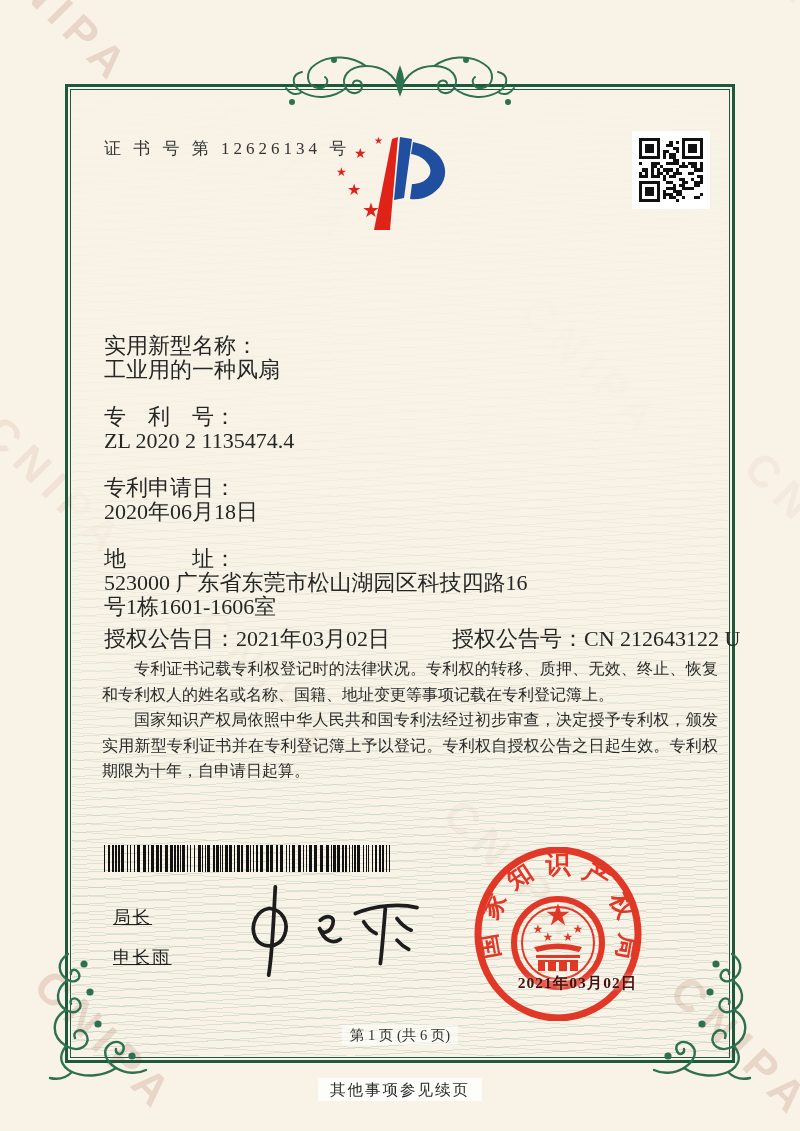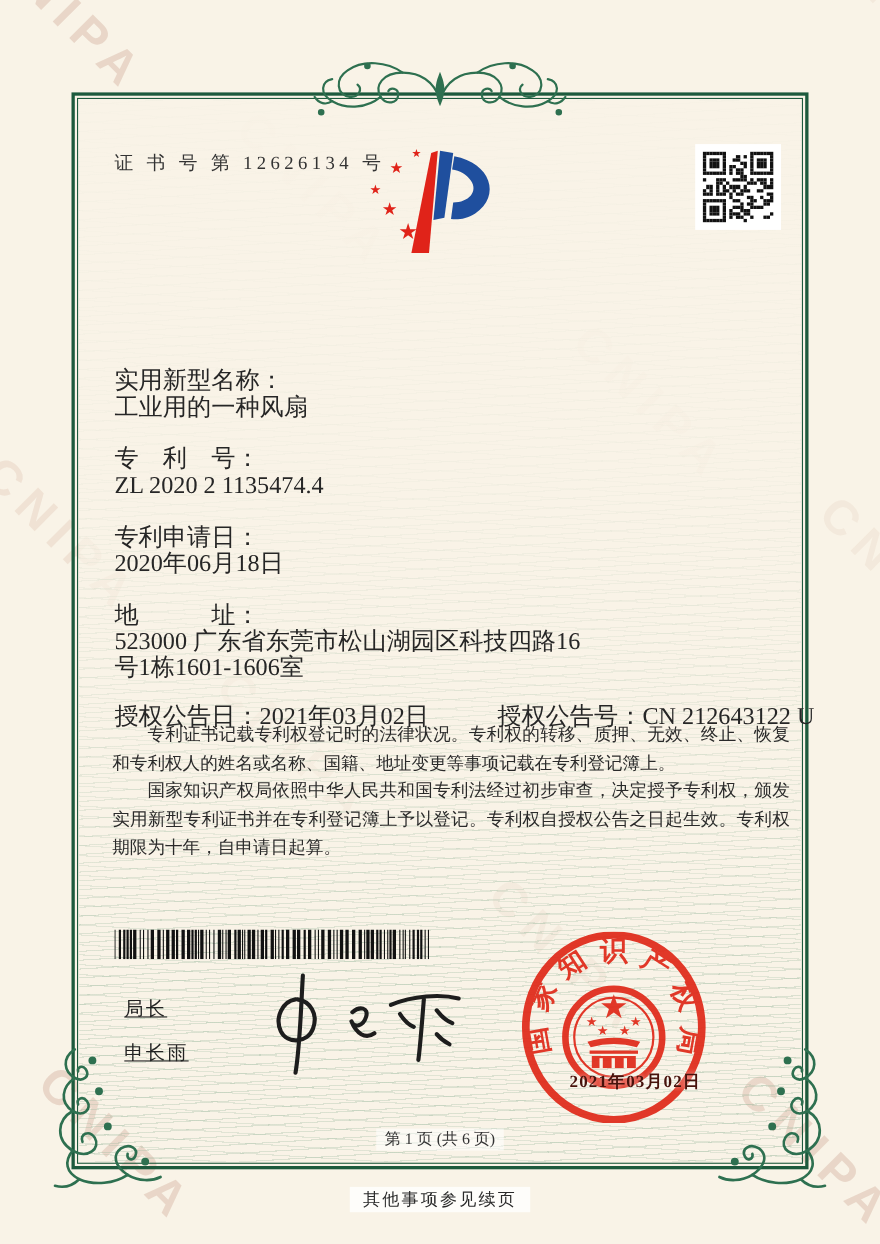--- a/index.html
+++ b/index.html
@@ -51,21 +51,21 @@
   .logo { position:absolute; left:334px; top:136px; }
   .logo-star { position:absolute; color:#e02319; line-height:1; font-family:"DejaVu Sans",sans-serif; }
   .title {
     position:absolute; left:0; top:243px; width:100%; text-align:center;
     font-size:39px; font-weight:bold; letter-spacing:9px; color:#1b1b1b; white-space:nowrap;
   }
   .fields { position:absolute; left:104px; top:334px; width:545px; font-size:22px; color:#262626; }
   .field-row { min-height:24px; line-height:24px; margin-bottom:23px; }
   .field-label { display:inline-block; min-width:112px; vertical-align:top; }
   .field-value { display:inline-block; vertical-align:top; width:425px; word-break:break-all; line-height:24px; }
-  .field-row.addr { margin-bottom:20px; }
+  .field-row.addr { margin-bottom:8px; }
   .grant-row { line-height:24px; white-space:nowrap; }
   .grant-no { margin-left:62px; }
   .paragraphs {
     position:absolute; left:102px; top:656px; width:616px;
     font-size:16px; line-height:25.5px; text-align:justify; color:#2a2a2a;
   }
   .paragraphs p { text-indent:2em; }
   .barcode { position:absolute; left:104px; top:845px; width:288px; height:27px; display:flex; align-items:stretch; overflow:hidden; }
   .barcode div { background:#111; }
   .officer { position:absolute; left:113px; top:905px; font-size:17.5px; color:#222; }

